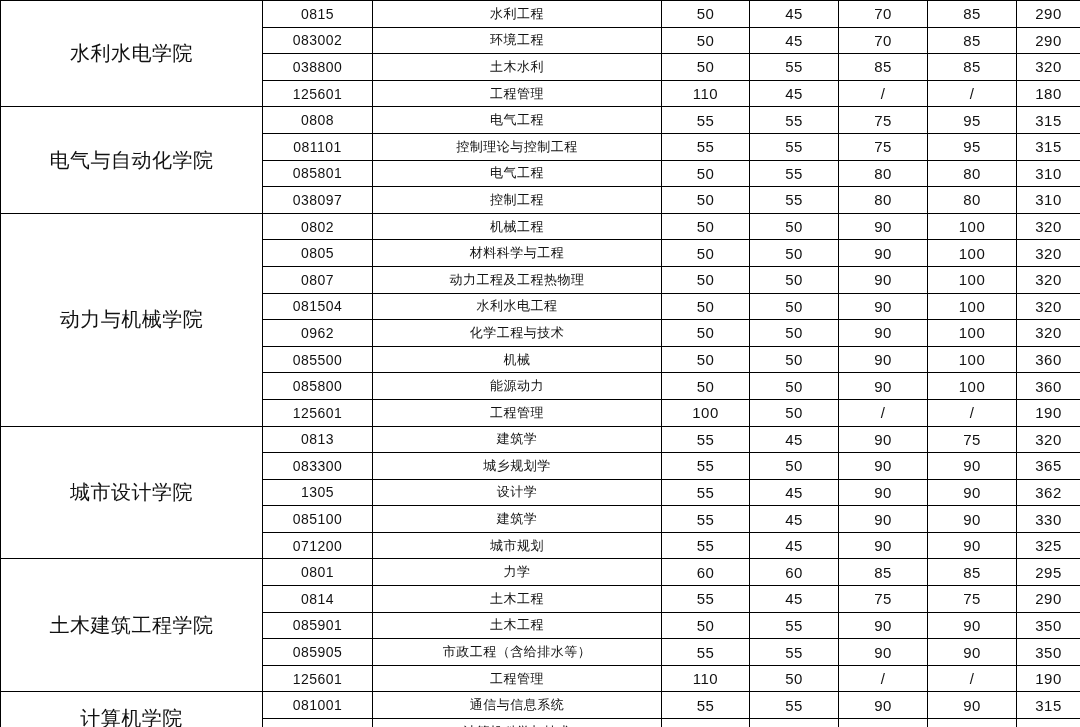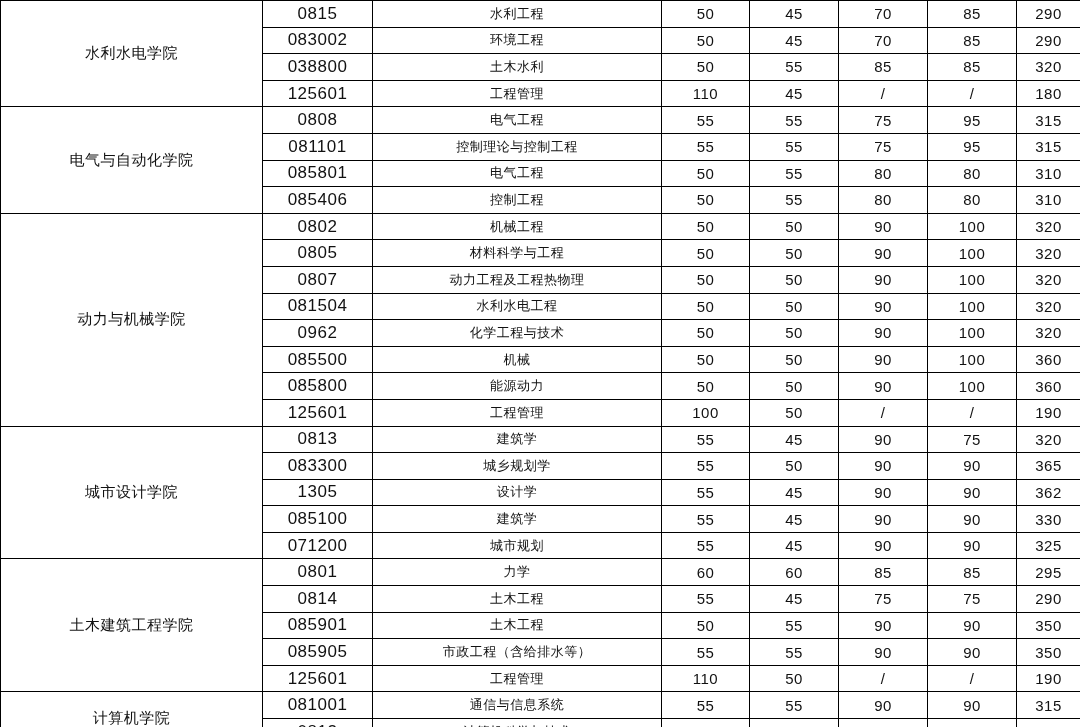--- a/index.html
+++ b/index.html
@@ -32,25 +32,25 @@
     border: 1px solid #000;
     text-align: center;
     vertical-align: middle;
     height: 25.6px;
     padding: 0 2px;
     white-space: nowrap;
     overflow: hidden;
     letter-spacing: 0.5px;
   }
   td.college {
-    font-size: 15px;
+    font-size: 20px;
     letter-spacing: 1px;
   }
   td.code {
-    font-size: 17px;
+    font-size: 14px;
     letter-spacing: 0.5px;
   }
   td.major {
     font-size: 13px;
     letter-spacing: 1px;
   }
   td.num {
     font-size: 15px;
   }
   
@@ -138,21 +138,21 @@
         <tr>
           <td class="code">085801</td>
           <td class="major">电气工程</td>
           <td class="num">50</td>
           <td class="num">55</td>
           <td class="num">80</td>
           <td class="num">80</td>
           <td class="num">310</td>
         </tr>
         <tr>
-          <td class="code">085406</td>
+          <td class="code">038097</td>
           <td class="major">控制工程</td>
           <td class="num">50</td>
           <td class="num">55</td>
           <td class="num">80</td>
           <td class="num">80</td>
           <td class="num">310</td>
         </tr>
         <tr>
           <td class="college" rowspan="8">动力与机械学院</td>
           <td class="code">0802</td>

